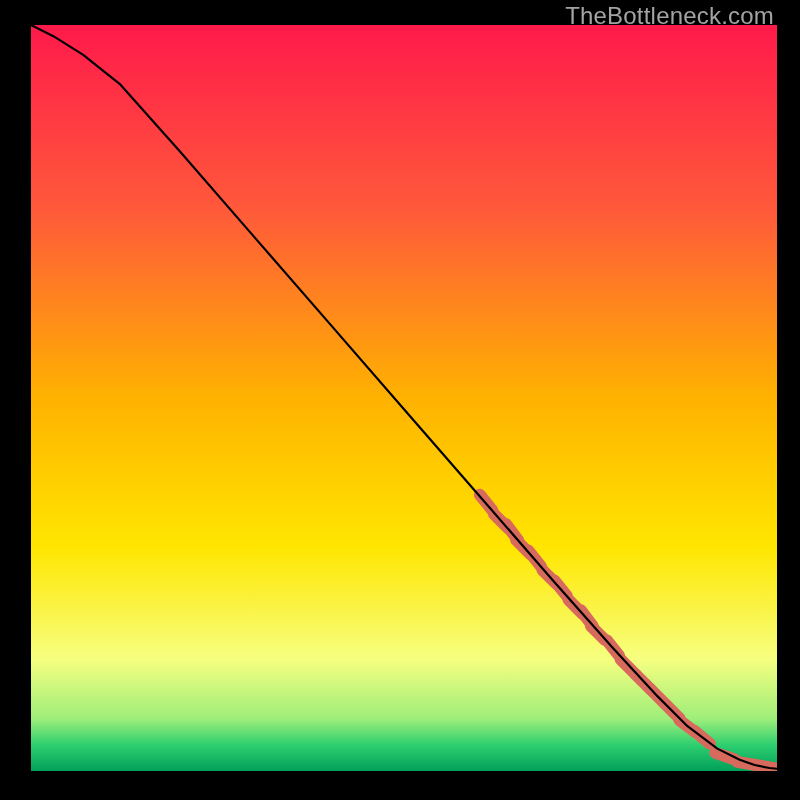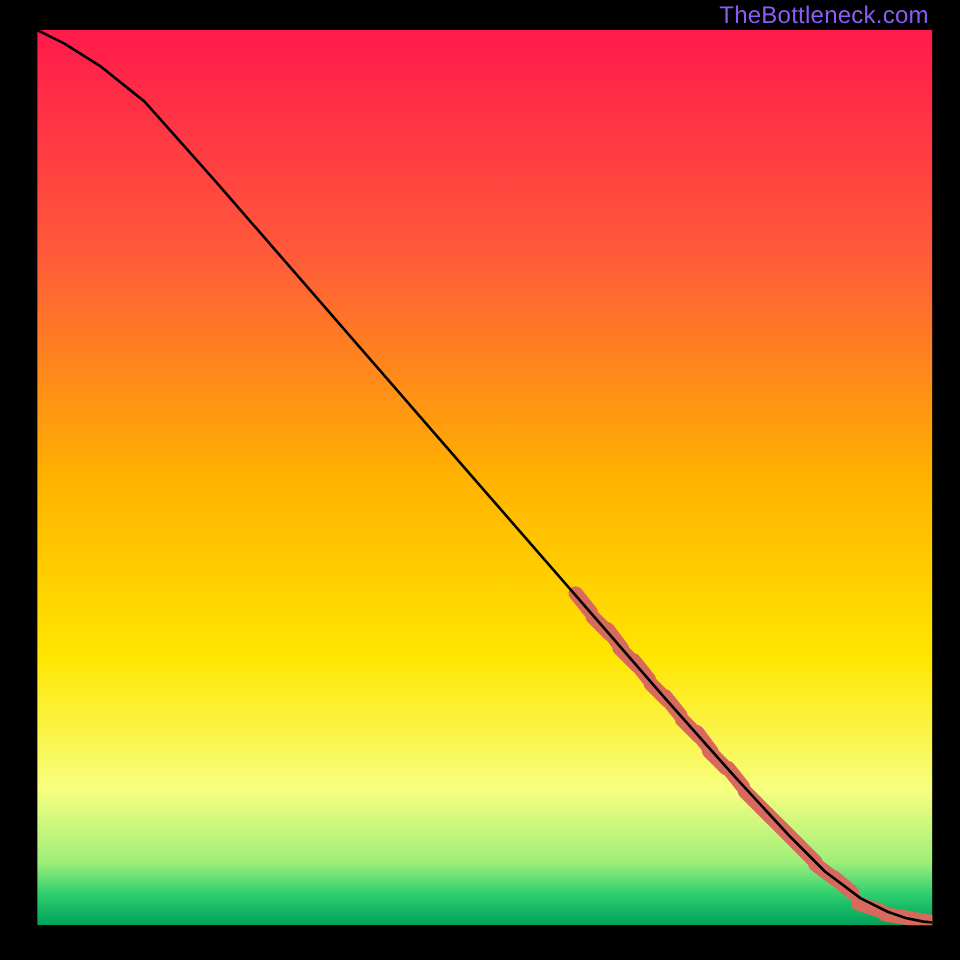--- a/index.html
+++ b/index.html
@@ -7,22 +7,22 @@
     width: 800px;
     height: 800px;
     background: #000;
     position: relative;
     font-family: Arial, Helvetica, sans-serif;
   }
   .attribution {
     position: absolute;
     top: 2px;
     right: 26px;
-    color: #8b5cf6;
-    font-size: 20px;
+    color: #a3a3a3;
+    font-size: 24px;
     font-weight: 400;
     letter-spacing: 0.2px;
   }
   .plot-wrap {
     position: absolute;
     left: 31px;
     top: 25px;
     width: 746px;
     height: 746px;
   }

